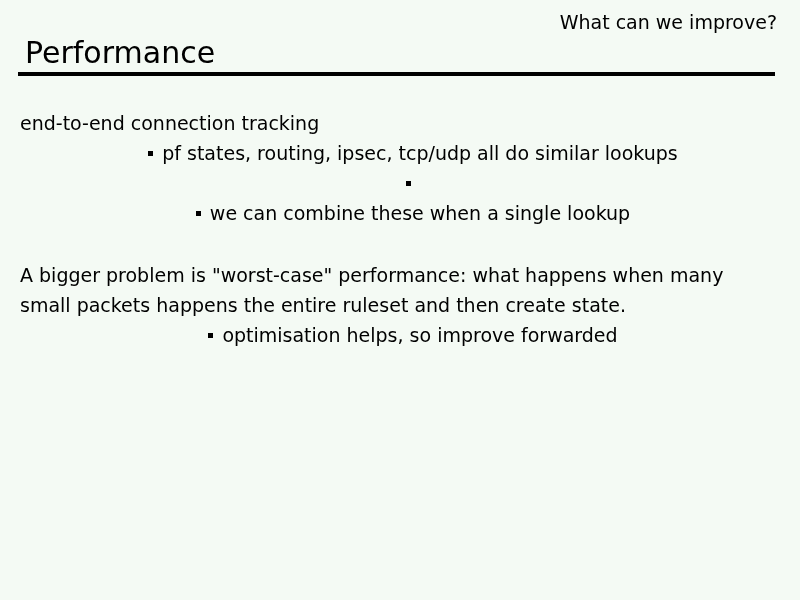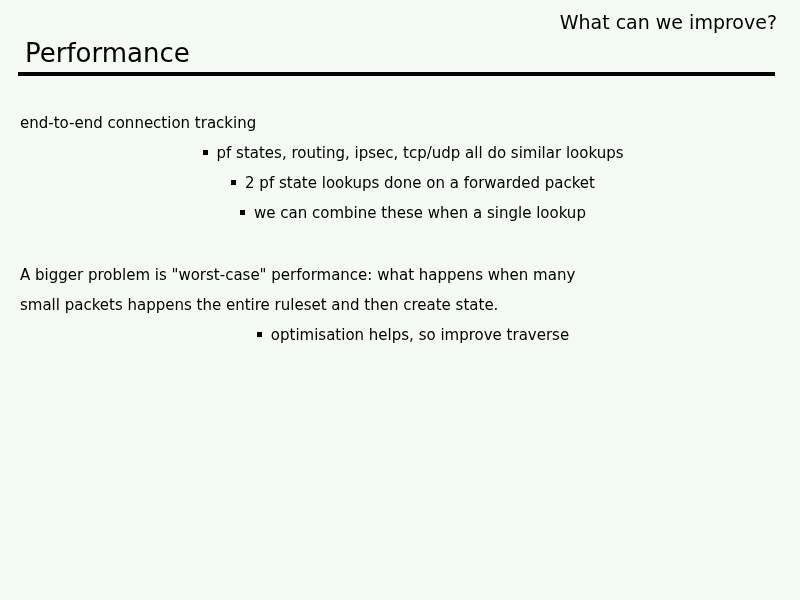--- a/index.html
+++ b/index.html
@@ -19,39 +19,39 @@
     top: 10px;
     right: 23px;
     font-size: 19px;
     line-height: 24px;
     white-space: nowrap;
   }
   .title {
     position: absolute;
     top: 38px;
     left: 25px;
-    font-size: 26px;
+    font-size: 30px;
     font-weight: normal;
     line-height: 30px;
     white-space: nowrap;
   }
   .rule {
     position: absolute;
     top: 72px;
     left: 18px;
     width: 757px;
     height: 4px;
     background: #000;
   }
   .body {
     position: absolute;
     top: 104px;
     left: 20px;
     right: 20px;
-    font-size: 15px;
+    font-size: 19px;
     line-height: 30px;
   }
   .lead { margin-top: 4px; }
   ul.bullets {
     list-style: none;
     margin: 0 0 0 26px;
     text-align: center;
   }
   ul.bullets li { line-height: 30px; }
   .sq {
@@ -78,32 +78,32 @@
 
   <div class="body">
 
     <div class="lead">end-to-end connection tracking</div>
 
     <ul class="bullets">
       <li>
         <span class="sq"></span><span>pf states, routing, ipsec, tcp/udp all do similar lookups</span>
       </li>
       <li>
-        <span class="sq"></span><span>2 pf state lookups done on a forwarded packet</span>
+        <span class="sq"></span>
       </li>
       <li>
         <span class="sq"></span><span>we can combine these when a single lookup</span>
       </li>
     </ul>
 
     <div class="para">
       <div>A bigger problem is "worst-case" performance: what happens when many</div>
       <div>small packets happens the entire ruleset and then create state.</div>
     </div>
 
     <ul class="bullets">
       <li>
-        <span class="sq"></span><span>optimisation helps, so improve traverse</span>
+        <span class="sq"></span><span>optimisation helps, so improve forwarded</span>
       </li>
     </ul>
 
   </div>
 </div>
 
 </body></html>

